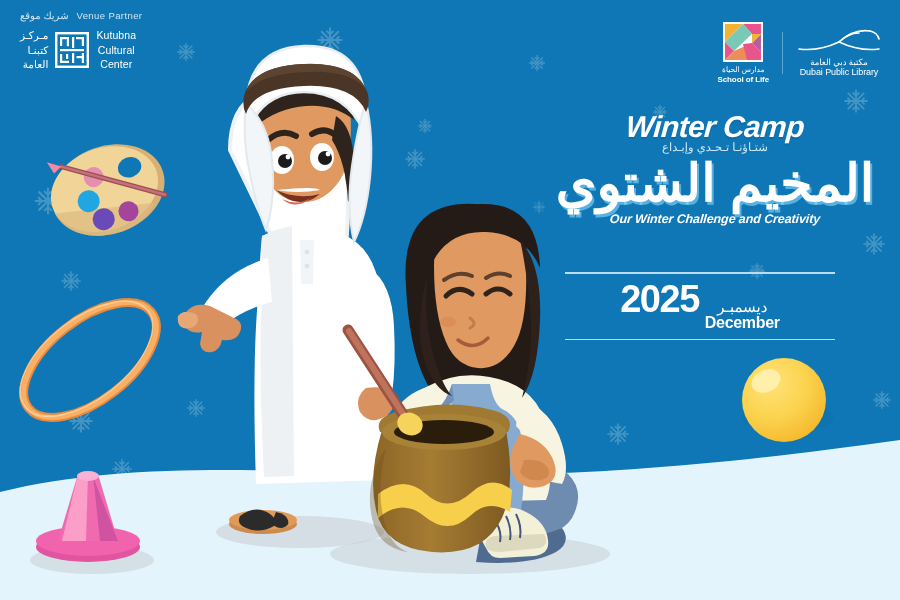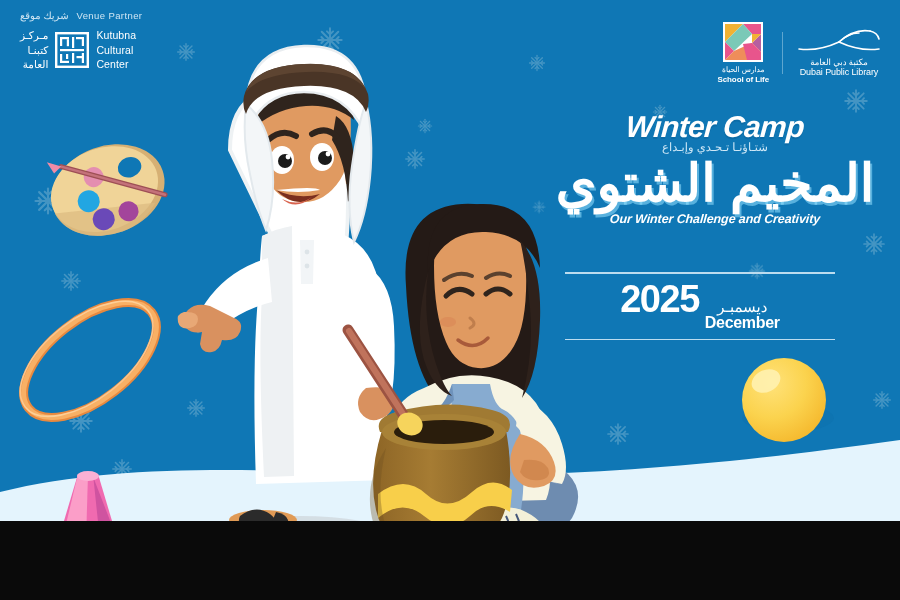--- a/index.html
+++ b/index.html
@@ -1,40 +1,40 @@
 <!DOCTYPE html>
 <html lang="en"><head>
 <meta charset="utf-8">
 <title>Winter Camp</title>
 <style>
   html,body{margin:0;padding:0;background:#0a0a0a;}
   *{box-sizing:border-box;}
   #poster{
-    position:relative;width:900px;height:521px;overflow:hidden;
+    position:relative;width:900px;height:600px;overflow:hidden;
     background:#15803d;
     font-family:"Liberation Sans", sans-serif;
     -webkit-font-smoothing:antialiased;
   }
   .layer{position:absolute;top:0;left:0;width:900px;height:600px;}
   svg.layer{display:block;}
 
   
   #venue-partner{position:absolute;left:20px;top:10px;width:230px;}
   #venue-partner .vp-line{
     color:#cfe6f4;font-size:9.5px;letter-spacing:.4px;
     white-space:nowrap;line-height:1.1;margin-bottom:7px;
   }
   #venue-partner .vp-line .ar{font-size:10px;}
   #kutubna-lockup{display:flex;align-items:center;gap:7px;}
   #kutubna-arabic{
     color:#ffffff;font-size:10.5px;line-height:1.35;text-align:right;
     direction:rtl;letter-spacing:1.2px;white-space:nowrap;
   }
   #kutubna-english{
-    color:#ffffff;font-size:10.5px;line-height:1.35;text-align:left;
+    color:#ffffff;font-size:10.5px;line-height:1.35;text-align:center;
     white-space:nowrap;letter-spacing:.1px;
   }
 
   
   #logo-bar{position:absolute;right:18px;top:22px;display:flex;align-items:center;gap:13px;}
   #sol-logo{display:flex;flex-direction:column;align-items:center;gap:4px;margin-left:48px;}
   #sol-text{text-align:center;color:#fff;line-height:1.15;}
   #sol-text .ar{font-size:7.5px;display:block;letter-spacing:.2px;}
   #sol-text .en{font-size:8px;display:block;font-weight:bold;letter-spacing:-.1px;}
   #logo-divider{width:1px;height:42px;background:#5ea6cf;}

